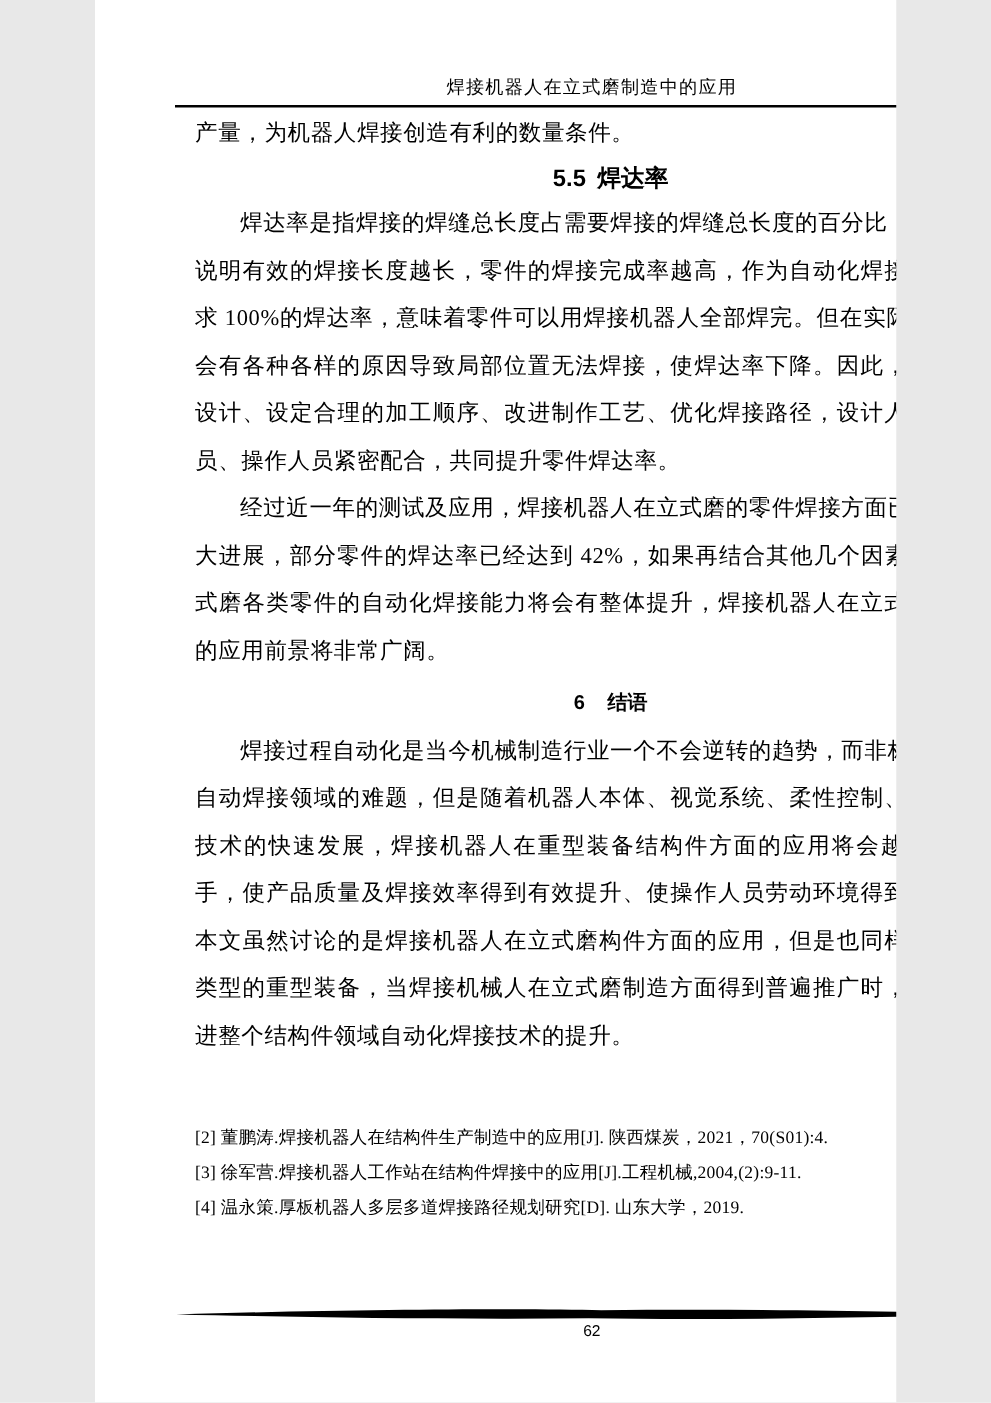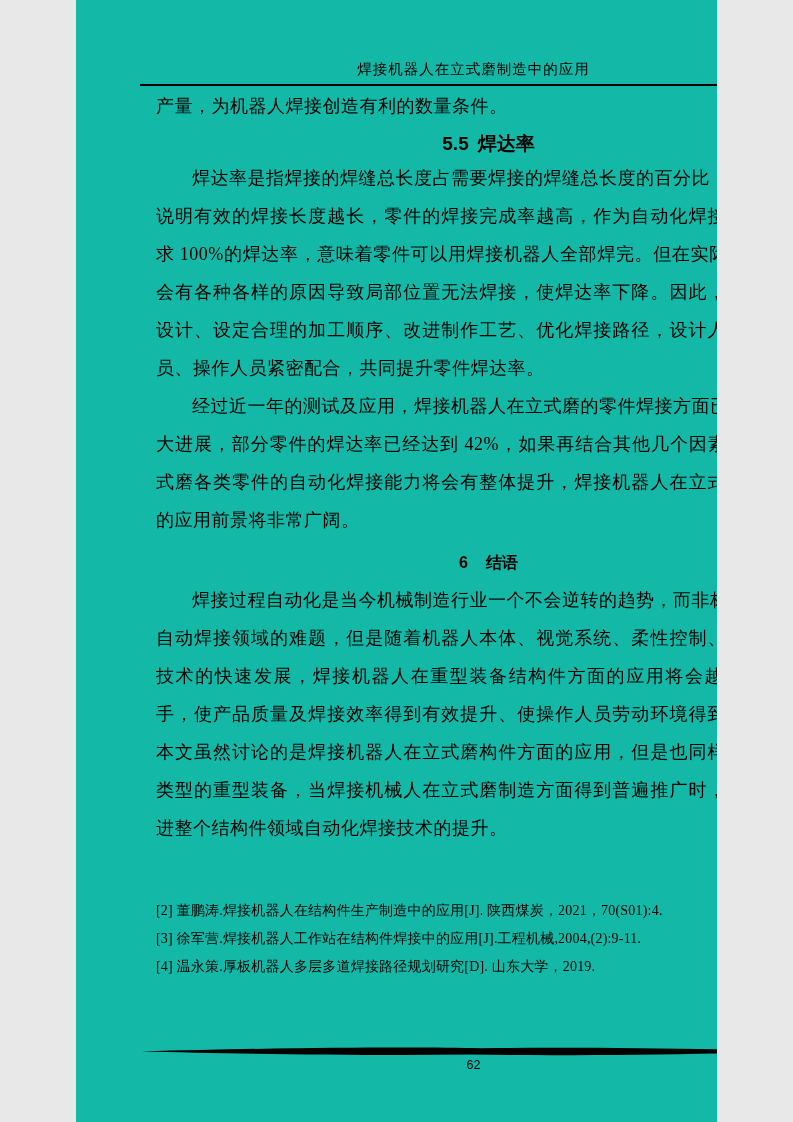--- a/index.html
+++ b/index.html
@@ -1,21 +1,21 @@
 <!DOCTYPE html>
 <html><head>
 <meta charset="utf-8">
 <style>
   html, body { margin: 0; padding: 0; background: #e8e8e8; }
   .page {
     position: relative;
     width: 641px;
     height: 1122px;
     margin: 0 auto;
-    background: #14b8a6;
+    background: #ffffff;
     color: #000000;
     overflow: hidden;
     font-family: "Liberation Serif", "DejaVu Serif", serif;
   }
   .running-head {
     position: absolute;
     top: 60px;
     left: 65px;
     width: 665px;
     text-align: center;

